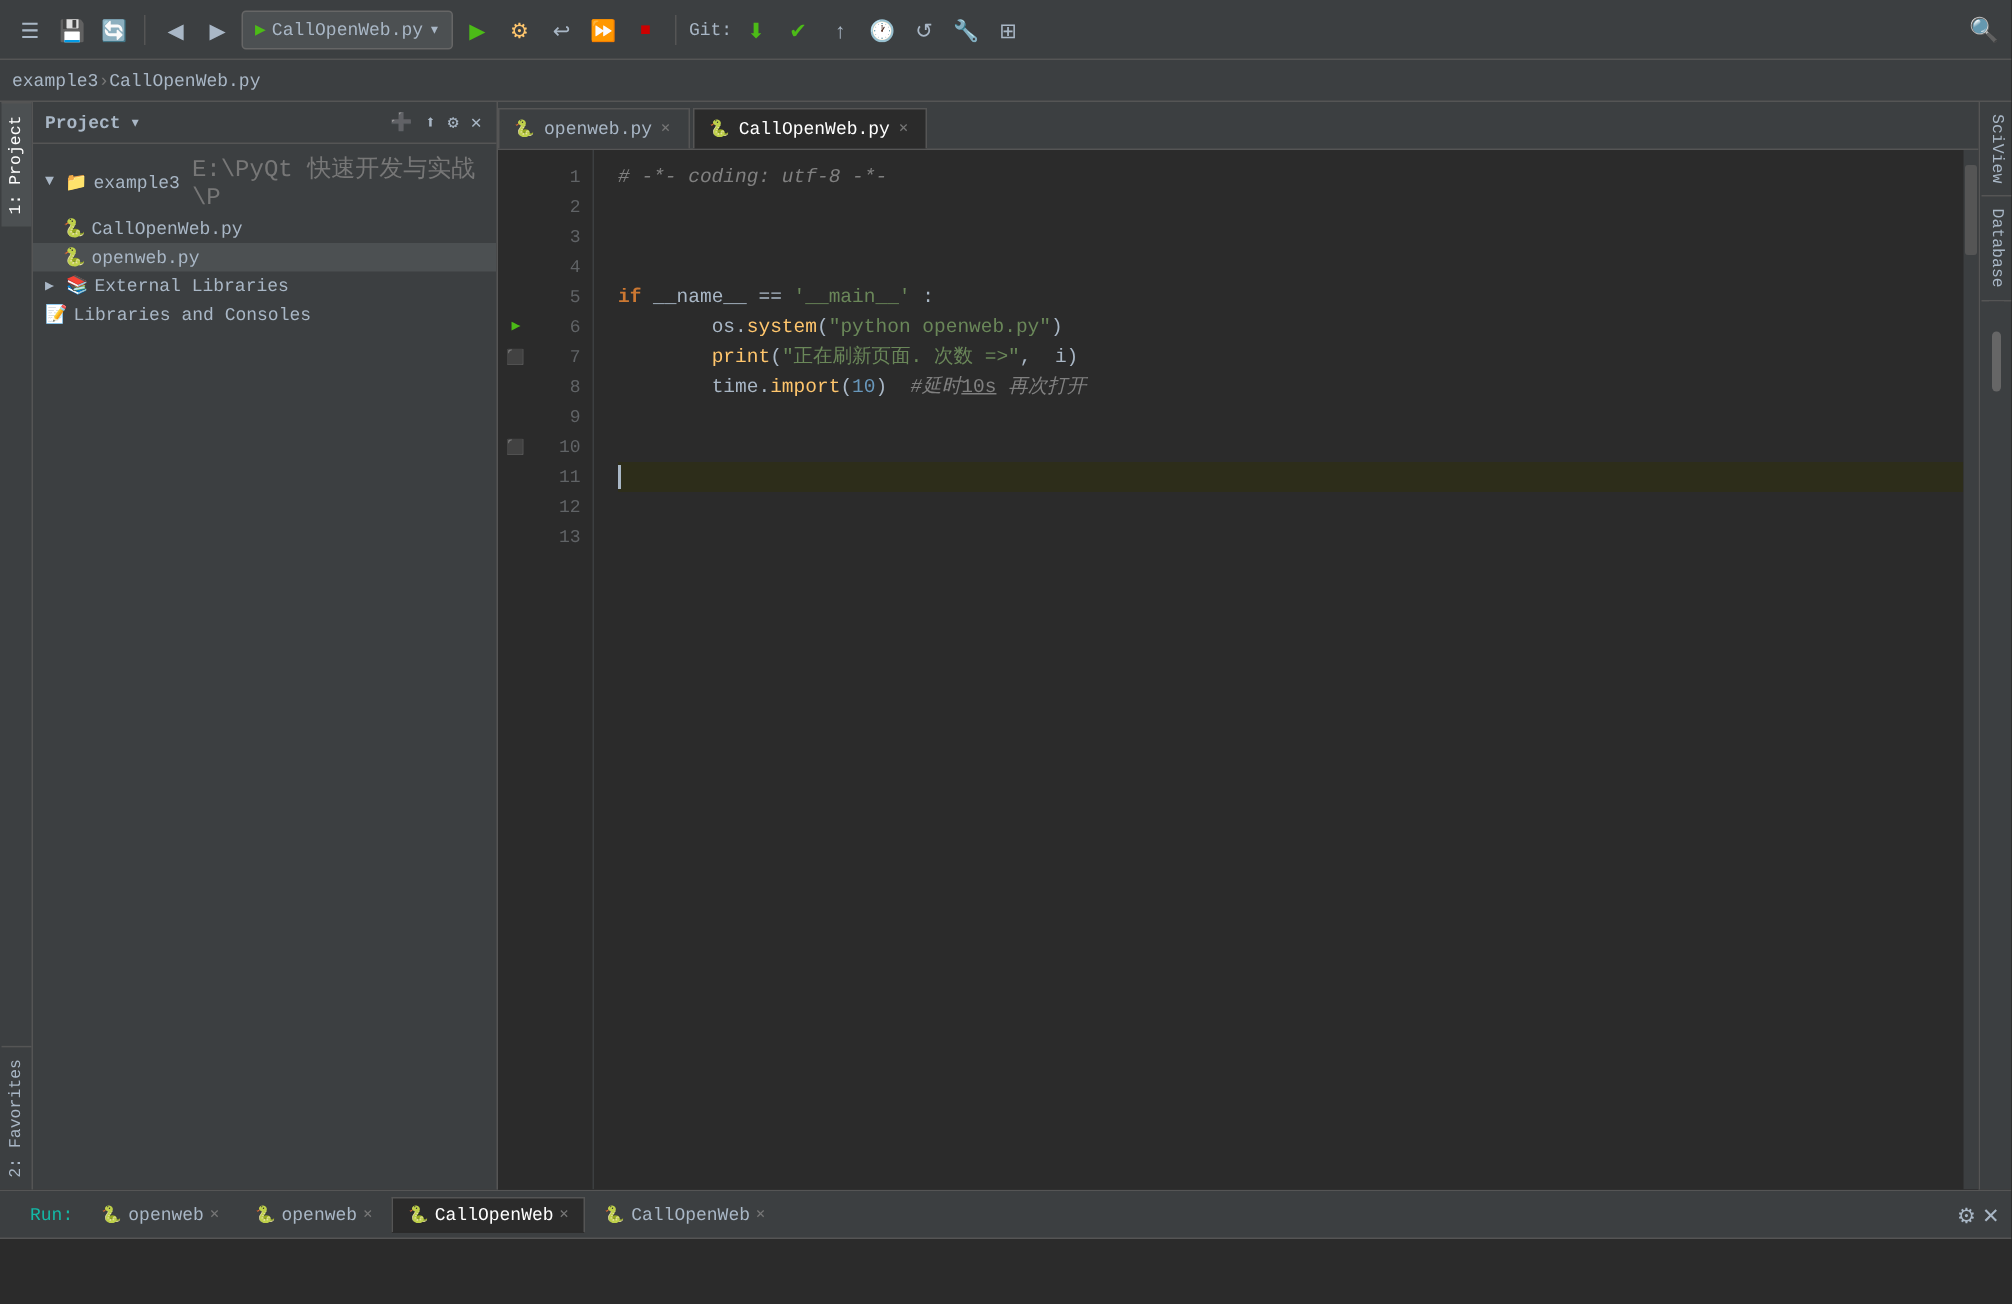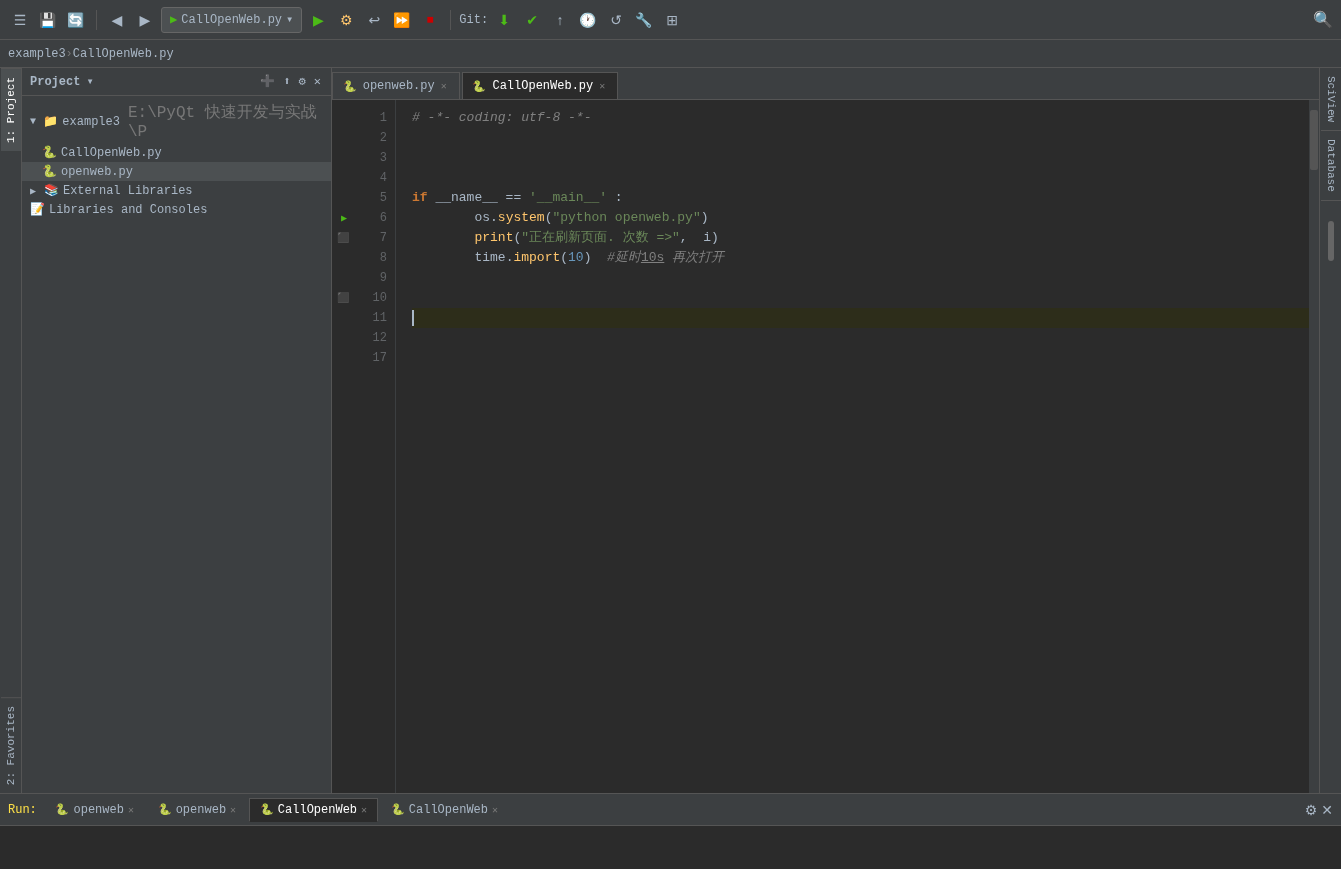--- a/index.html
+++ b/index.html
@@ -412,21 +412,21 @@
         <span class="line-num">3</span>
         <span class="line-num">4</span>
         <span class="line-num">5</span>
         <span class="line-num">6</span>
         <span class="line-num">7</span>
         <span class="line-num">8</span>
         <span class="line-num">9</span>
         <span class="line-num">10</span>
         <span class="line-num">11</span>
         <span class="line-num">12</span>
-        <span class="line-num">17</span>
+        <span class="line-num">13</span>
       </div>
 
       <div id="code-content">
 
         <div class="code-line">
           <span class="c-comment"># -*- coding: utf-8 -*-</span>
         </div>
 
         <div class="code-line"></div>
 
@@ -490,21 +490,21 @@
     <div class="right-tab">Database</div>
     <div class="scrollbar-area">
       <div class="scrollbar-thumb"></div>
     </div>
   </div>
 
 </div>
 
 <div id="bottom-panel">
   <div id="bottom-tabs">
-    <span style="margin-right:6px; color:#fde047;">Run:</span>
+    <span style="margin-right:6px; color:#14b8a6;margin-left:12px;">Run:</span>
     <div class="bottom-tab">
       <span style="color:#4ec9b0; font-size:11px;">🐍</span>
       <span>openweb</span>
       <span class="bottom-tab-close">✕</span>
     </div>
     <div class="bottom-tab">
       <span style="color:#4ec9b0; font-size:11px;">🐍</span>
       <span>openweb</span>
       <span class="bottom-tab-close">✕</span>
     </div>

